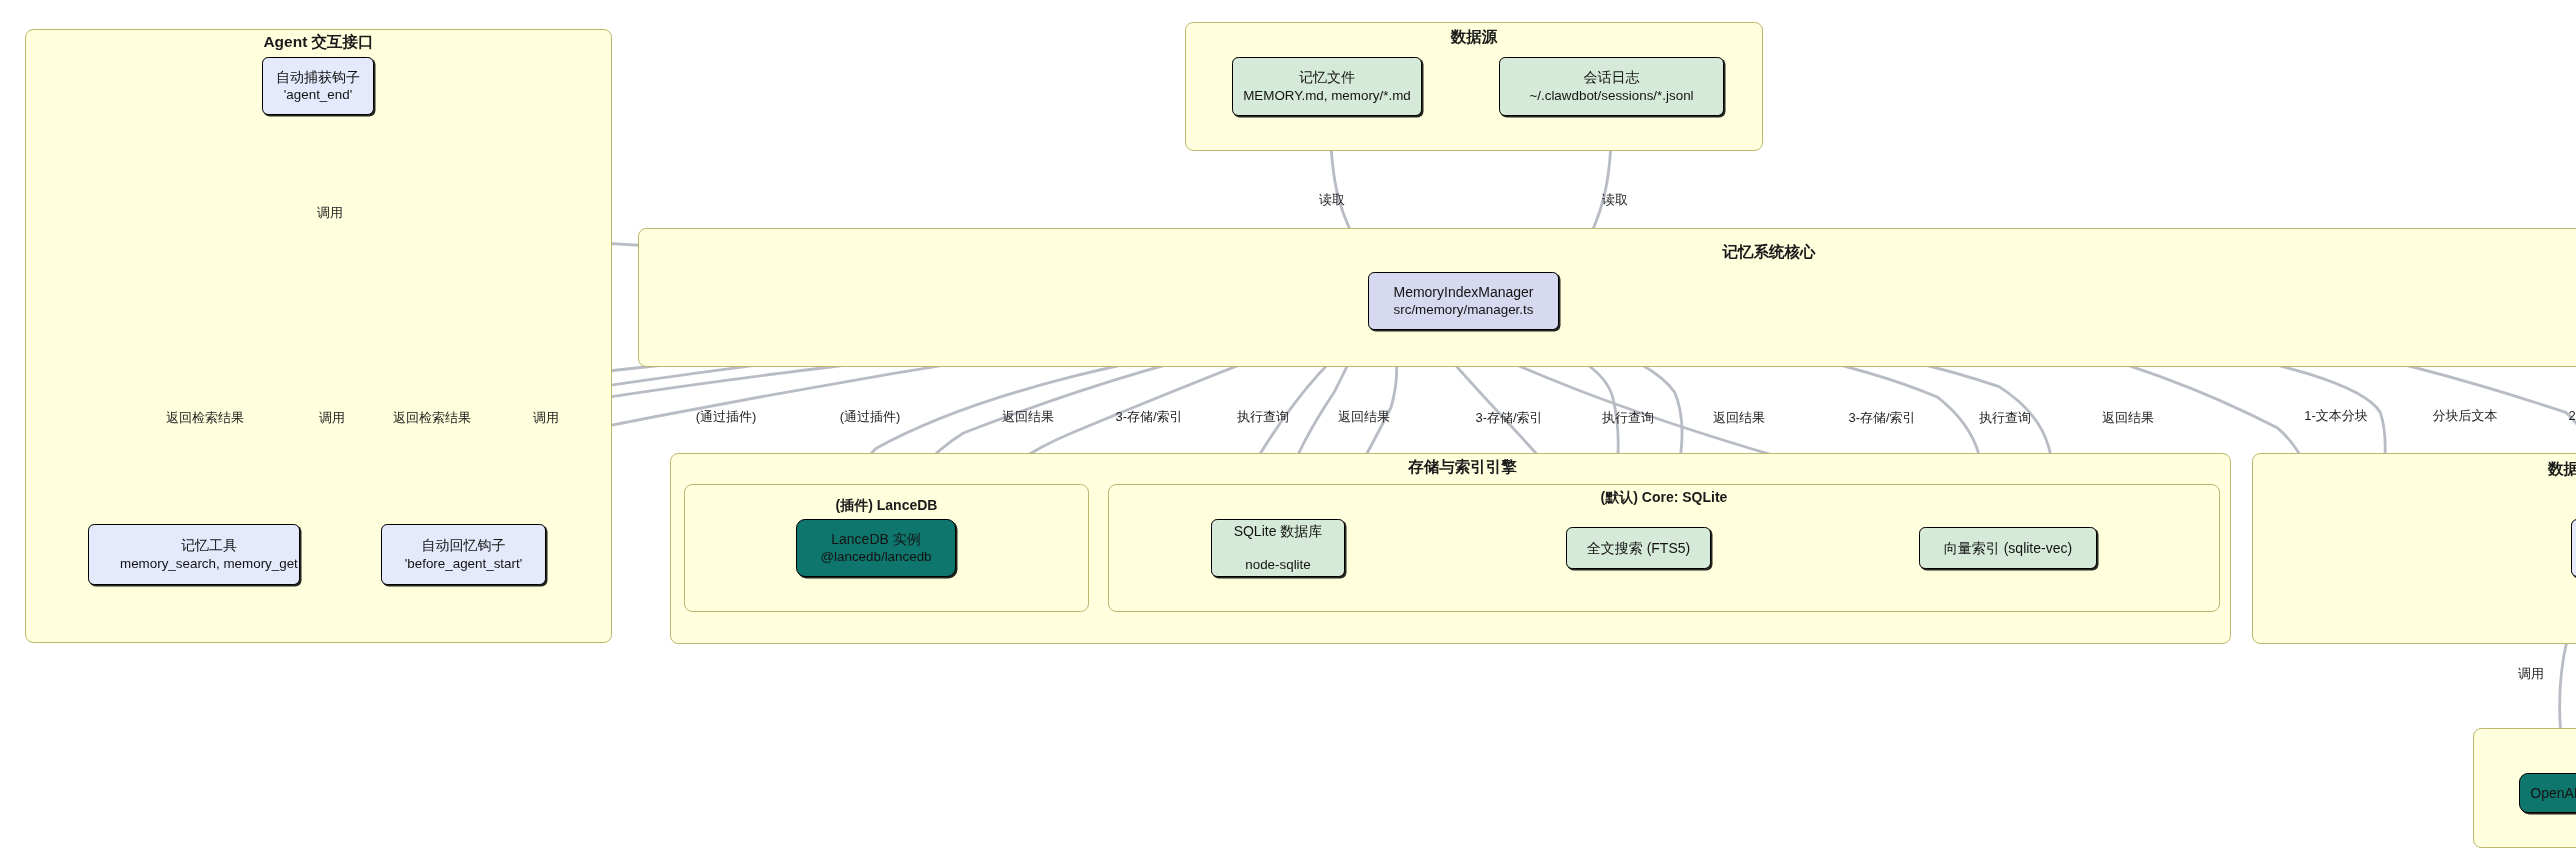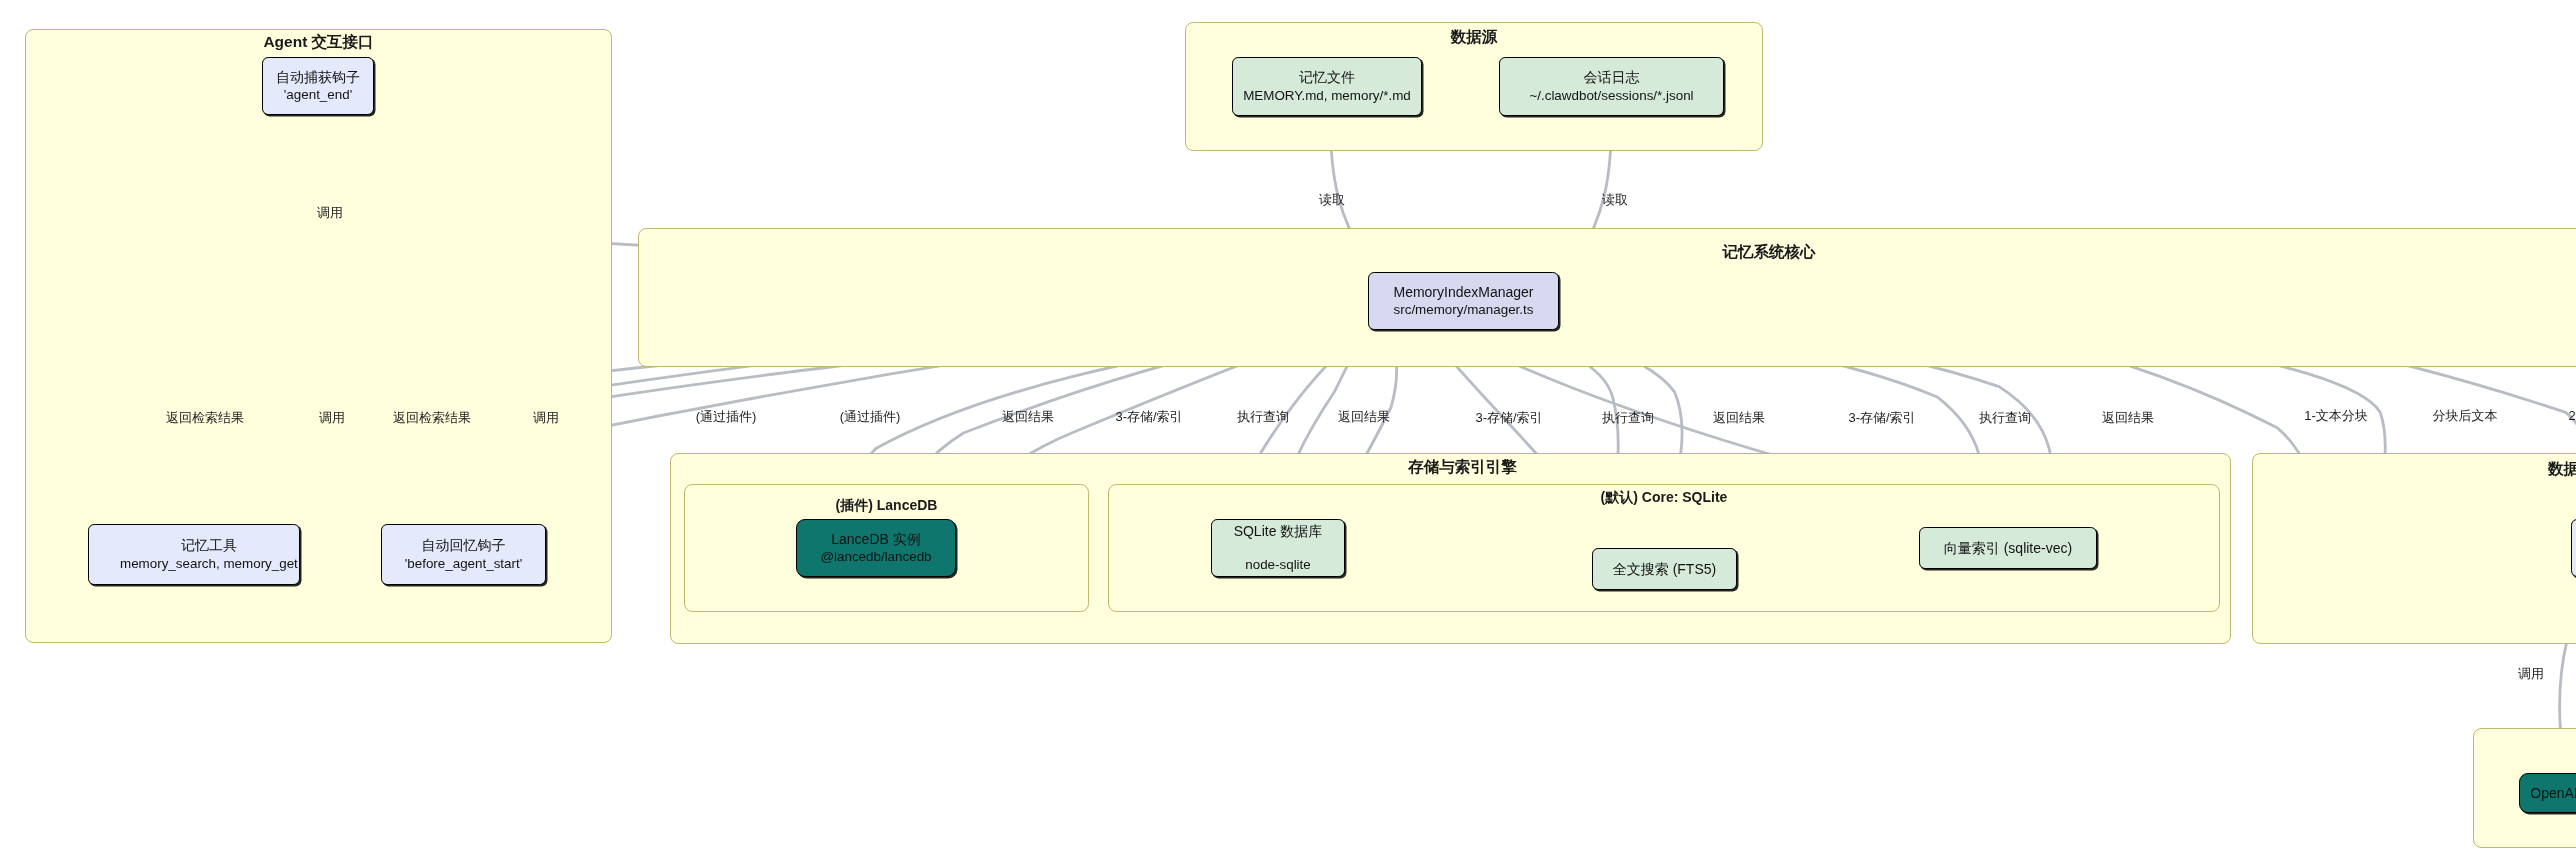--- a/index.html
+++ b/index.html
@@ -192,21 +192,21 @@
 
   <div class="subcluster" style="left:1108px;top:484px;width:1112px;height:128px;">
   </div>
   <div class="cluster-title" style="left:1108px;top:489px;width:1112px;font-size:14px;">(默认) Core: SQLite</div>
 
   <div class="node n-green" style="left:1211px;top:519px;width:134px;height:58px;gap:16px;">
     <span class="t1">SQLite 数据库</span>
     <span class="t2">node-sqlite</span>
   </div>
 
-  <div class="node n-green" style="left:1566px;top:548px;width:145px;height:42px;margin-left:26px;">
+  <div class="node n-green" style="left:1566px;top:527px;width:145px;height:42px;">
     <span class="t1">全文搜索 (FTS5)</span>
   </div>
 
   <div class="node n-green" style="left:1919px;top:527px;width:178px;height:42px;">
     <span class="t1">向量索引 (sqlite-vec)</span>
   </div>
 
   <div class="cluster" style="left:2252px;top:453px;width:685px;height:191px;">
   </div>
   <div class="cluster-title" style="left:2252px;top:459px;width:685px;">数据处理管线</div>

